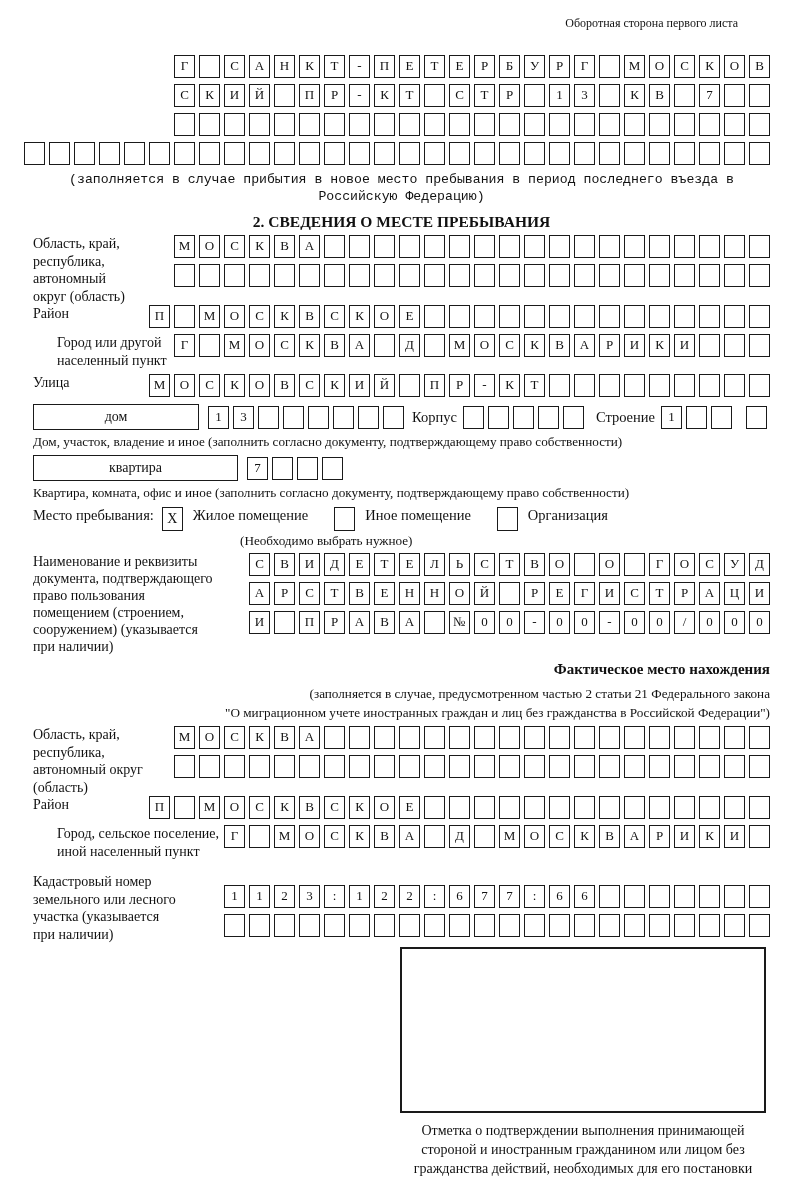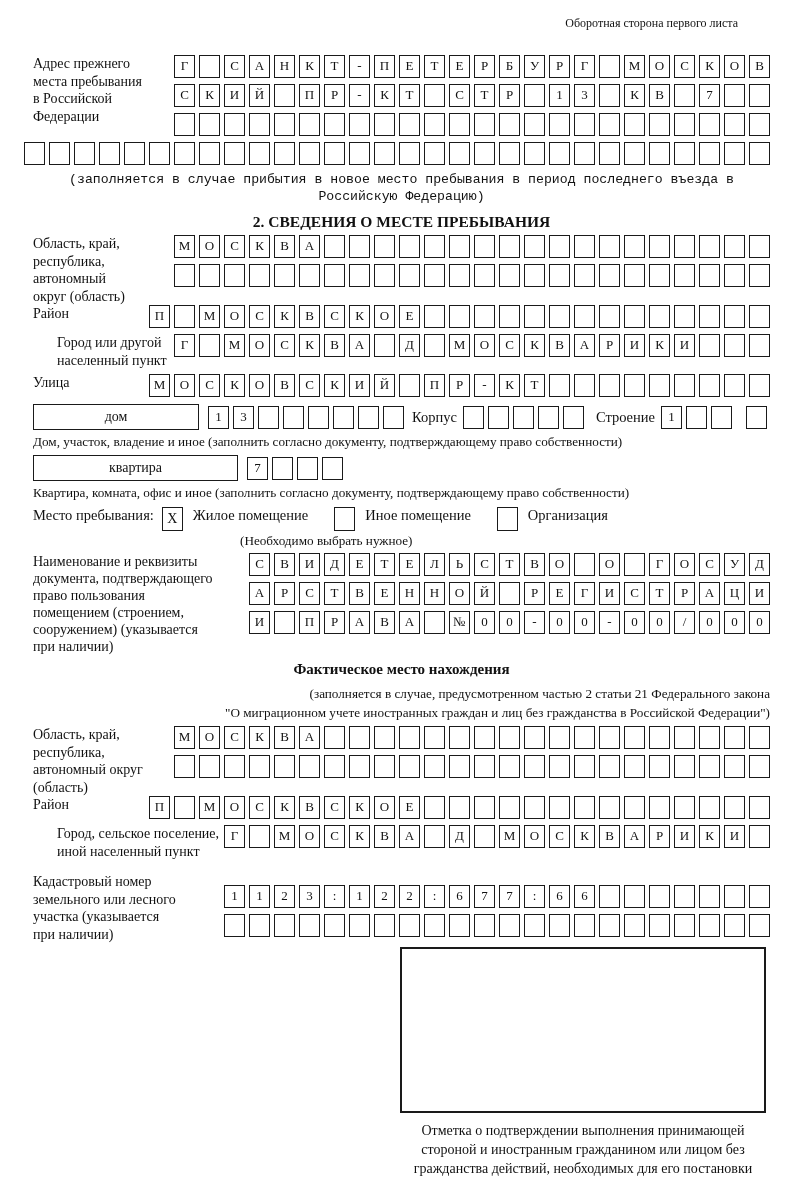--- a/index.html
+++ b/index.html
@@ -15,21 +15,21 @@
   .grid-row{display:flex;column-gap:4px;height:23px;margin-bottom:6px;flex-wrap:nowrap;}
   .cell{
     display:inline-block;box-sizing:border-box;flex:0 0 21px;width:21px;height:23px;
     border:1.6px solid #1a1a1a;text-align:center;font-size:13px;line-height:20px;background:#fff;
   }
   .note{font-size:13.2px;line-height:17px;}
   .note-center{text-align:center;font-family:Liberation Mono, monospace;}
   .sec-title{text-align:center;font-weight:bold;font-size:15.5px;margin-top:8px;margin-bottom:4px;}
   .block-prev{margin-top:24px;}
   .overflow-row{margin-left:-9px;}
-  .minor-title{text-align:center;font-weight:bold;font-size:15px;margin-top:6px;margin-bottom:6px;}
+  .minor-title{text-align:right;font-weight:bold;font-size:15px;margin-top:6px;margin-bottom:6px;}
   .b-region{min-height:68px;}
   .b-city{min-height:40px;margin-left:24px;}
   .house-row{display:flex;align-items:center;margin-top:1px;height:26px;}
   .wbox{
     box-sizing:border-box;border:1.6px solid #1a1a1a;height:26px;
     display:flex;align-items:center;justify-content:center;font-size:14px;background:#fff;
   }
   .house-box{width:166px;margin-right:9px;}
   .apt-box{width:205px;margin-right:9px;}
   .inline-lbl{font-size:14.5px;margin:0 6px 0 8px;white-space:nowrap;}
@@ -56,26 +56,20 @@
   .note-house{margin-top:3px;}
 </style>
 </head>
 <body>
 
 <div class="hdr">Оборотная сторона первого листа</div>
 
 <div class="inner">
 
   <div class="frow block-prev">
-    <div class="lbl">
-        <div class="lline">Адрес прежнего</div>
-        <div class="lline">места пребывания</div>
-        <div class="lline">в Российской</div>
-        <div class="lline">Федерации</div>
-      </div>
     <div class="rcol">
       <div class="grid-row">
           <span class="cell">Г</span>
           <span class="cell"></span>
           <span class="cell">С</span>
           <span class="cell">А</span>
           <span class="cell">Н</span>
           <span class="cell">К</span>
           <span class="cell">Т</span>
           <span class="cell">-</span>

